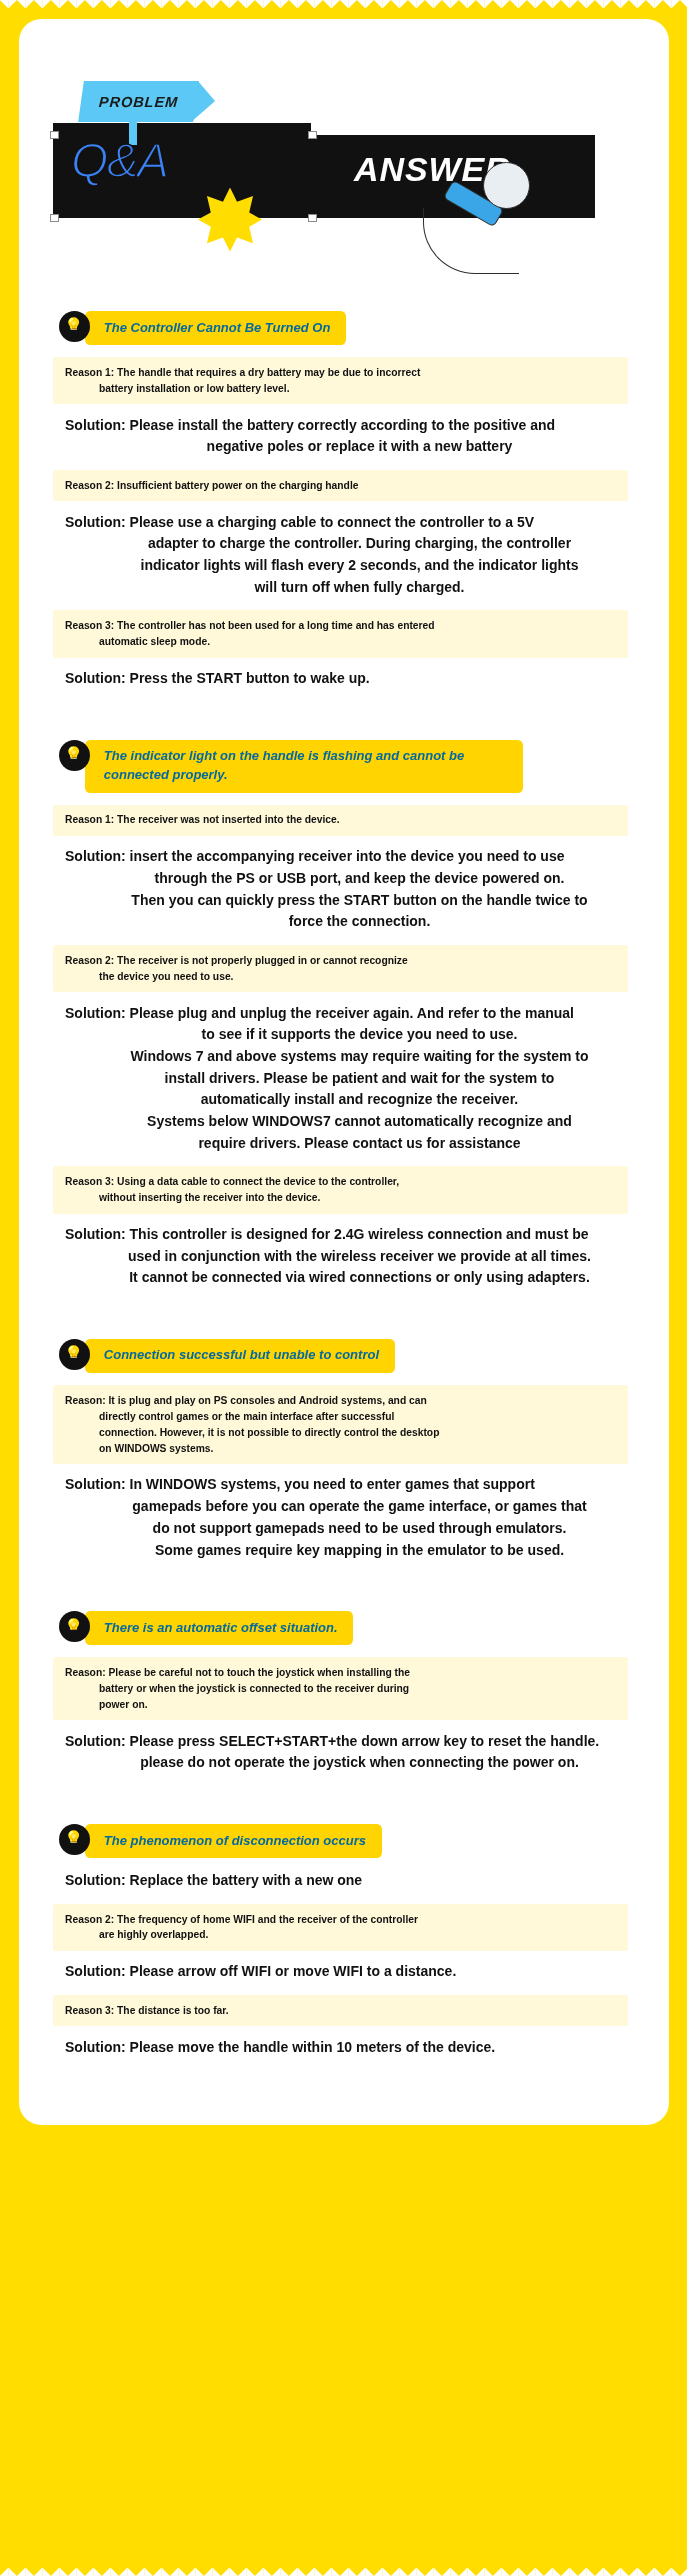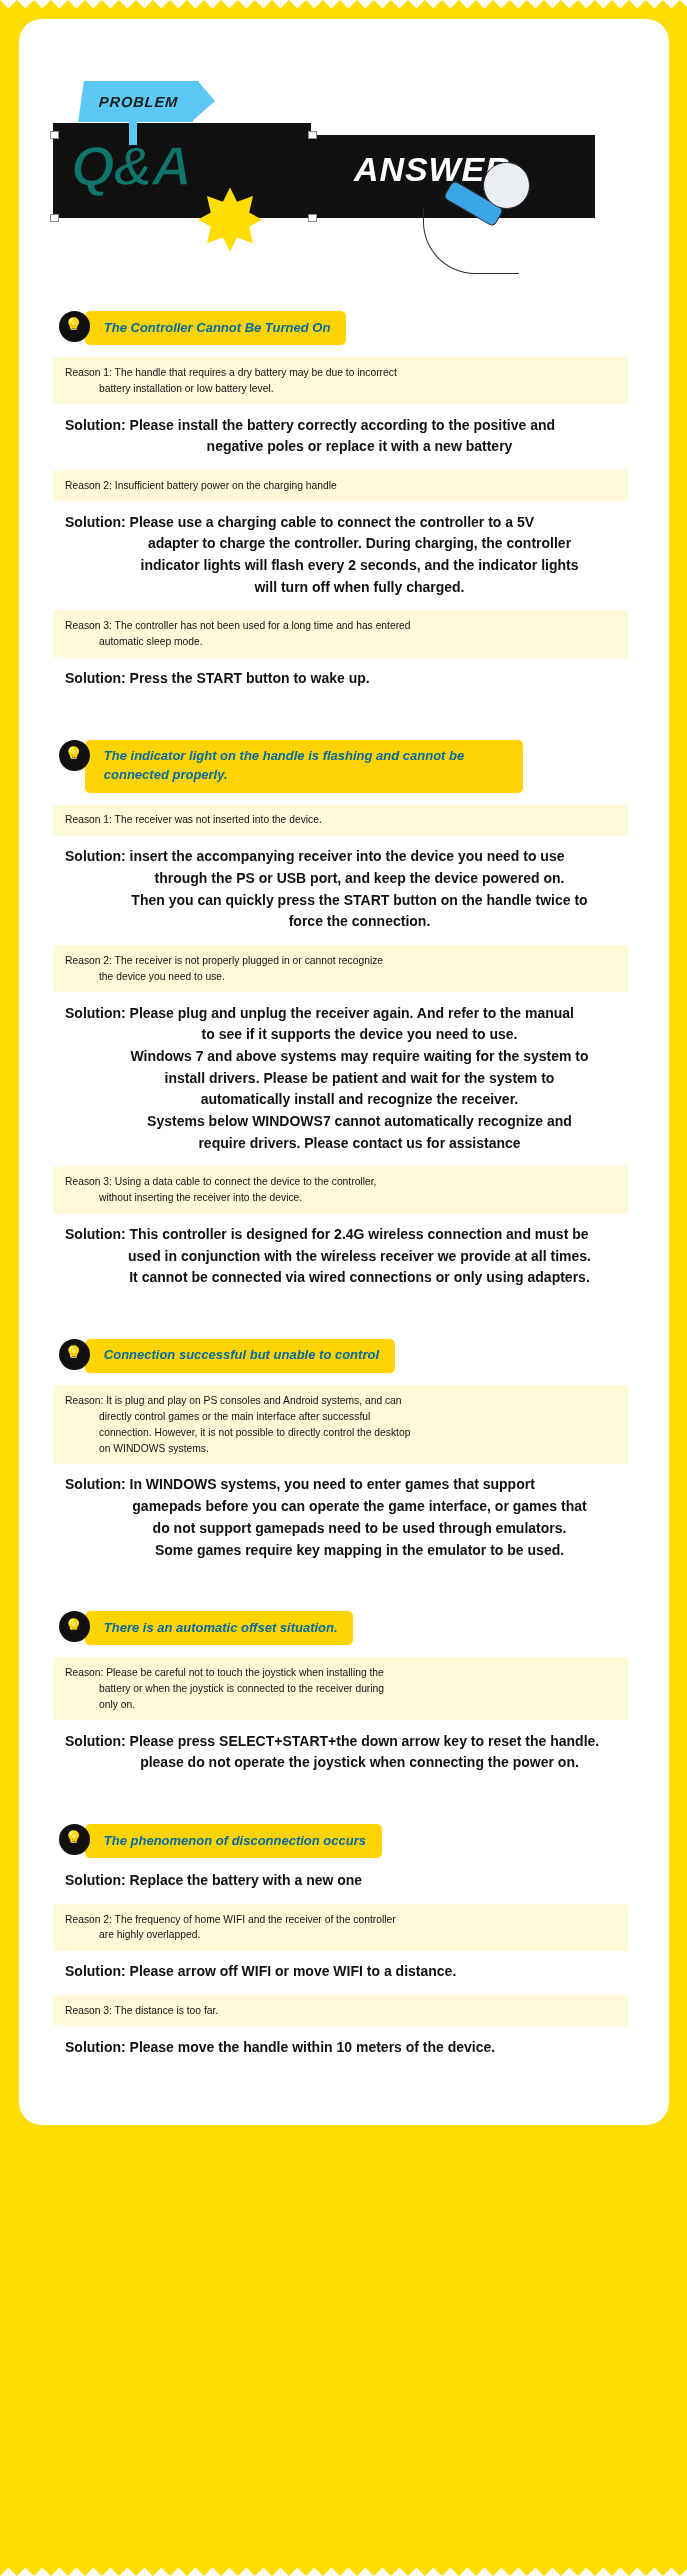--- a/index.html
+++ b/index.html
@@ -102,24 +102,24 @@
     left: 34px;
     top: 95px;
     width: 542px;
     height: 83px;
     background: #111111;
   }
   .qa {
     position: absolute;
     left: 52px;
     top: 93px;
-    font-size: 56px;
-    font-weight: bold;
+    font-size: 48px;
+    font-weight: normal;
     font-style: italic;
-    color: #0f766e;
+    color: #3b82f6;
     letter-spacing: -1.7px;
     z-index: 6;
     -webkit-text-stroke: 1.7px #111;
   }
   .answer {
     position: absolute;
     left: 335px;
     top: 110px;
     font-size: 34px;
     font-weight: bold;
@@ -228,21 +228,21 @@
     position: relative;
     z-index: 2;
     max-width: 404px;
   }
 
   .reason {
     background: #FFF8D9;
     color: #111111;
     font-size: 10.3px;
     line-height: 1.55;
-    font-weight: normal;
+    font-weight: bold;
     padding: 7.7px 12px;
     margin: 10.3px 41px 0 34px;
     border-radius: 2.6px;
   }
   .solution {
     color: #111111;
     font-size: 14px;
     line-height: 1.55;
     font-weight: bold;
     padding: 0 12px;
@@ -327,21 +327,21 @@
           <div class="solution"><span>Solution: In WINDOWS systems, you need to enter games that support</span><span class="ind">gamepads before you can operate the game interface, or games that</span><span class="ind">do not support gamepads need to be used through emulators.</span><span class="ind">Some games require key mapping in the emulator to be used.</span></div>
           <div class="gap"></div>
         </div>
         <div class="section">
           <div class="qrow">
             <div class="qbadge">
               <span class="bulb">💡</span>
             </div>
             <div class="qtitle">There is an automatic offset situation.</div>
           </div>
-          <div class="reason"><span>Reason: Please be careful not to touch the joystick when installing the</span><span class="ind">battery or when the joystick is connected to the receiver during</span><span class="ind">only on.</span></div>
+          <div class="reason"><span>Reason: Please be careful not to touch the joystick when installing the</span><span class="ind">battery or when the joystick is connected to the receiver during</span><span class="ind">power on.</span></div>
           <div class="solution"><span>Solution: Please press SELECT+START+the down arrow key to reset the handle.</span><span class="ind">please do not operate the joystick when connecting the power on.</span></div>
           <div class="gap"></div>
         </div>
         <div class="section">
           <div class="qrow">
             <div class="qbadge">
               <span class="bulb">💡</span>
             </div>
             <div class="qtitle">The phenomenon of disconnection occurs</div>
           </div>

